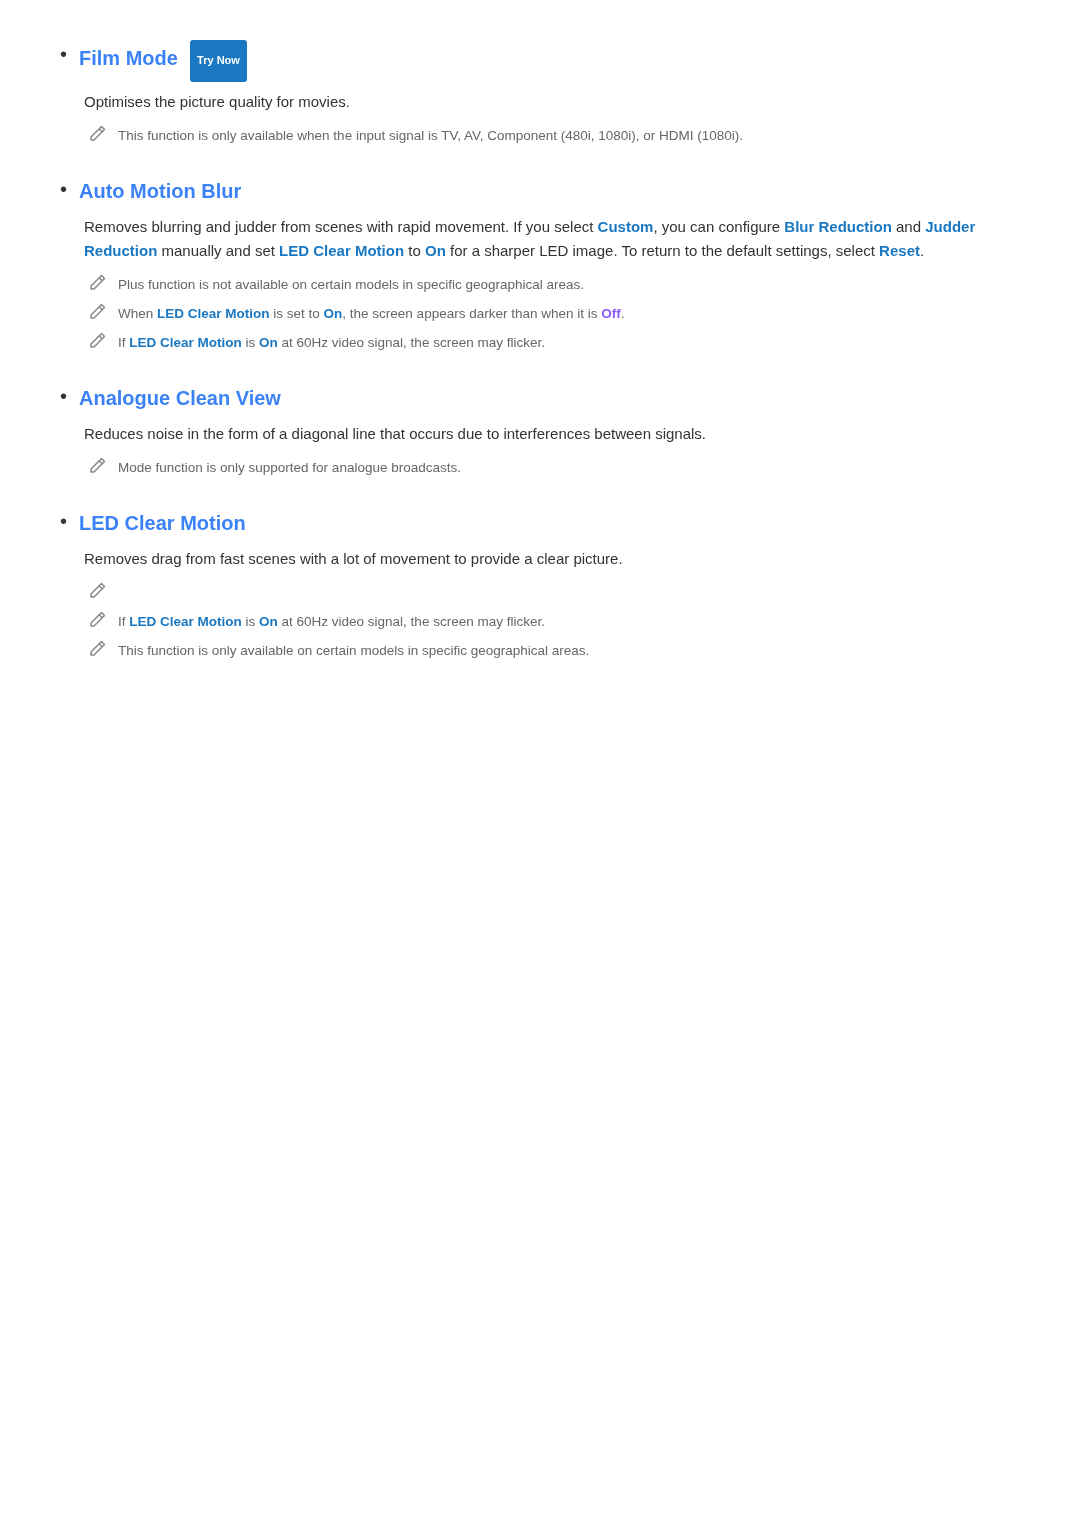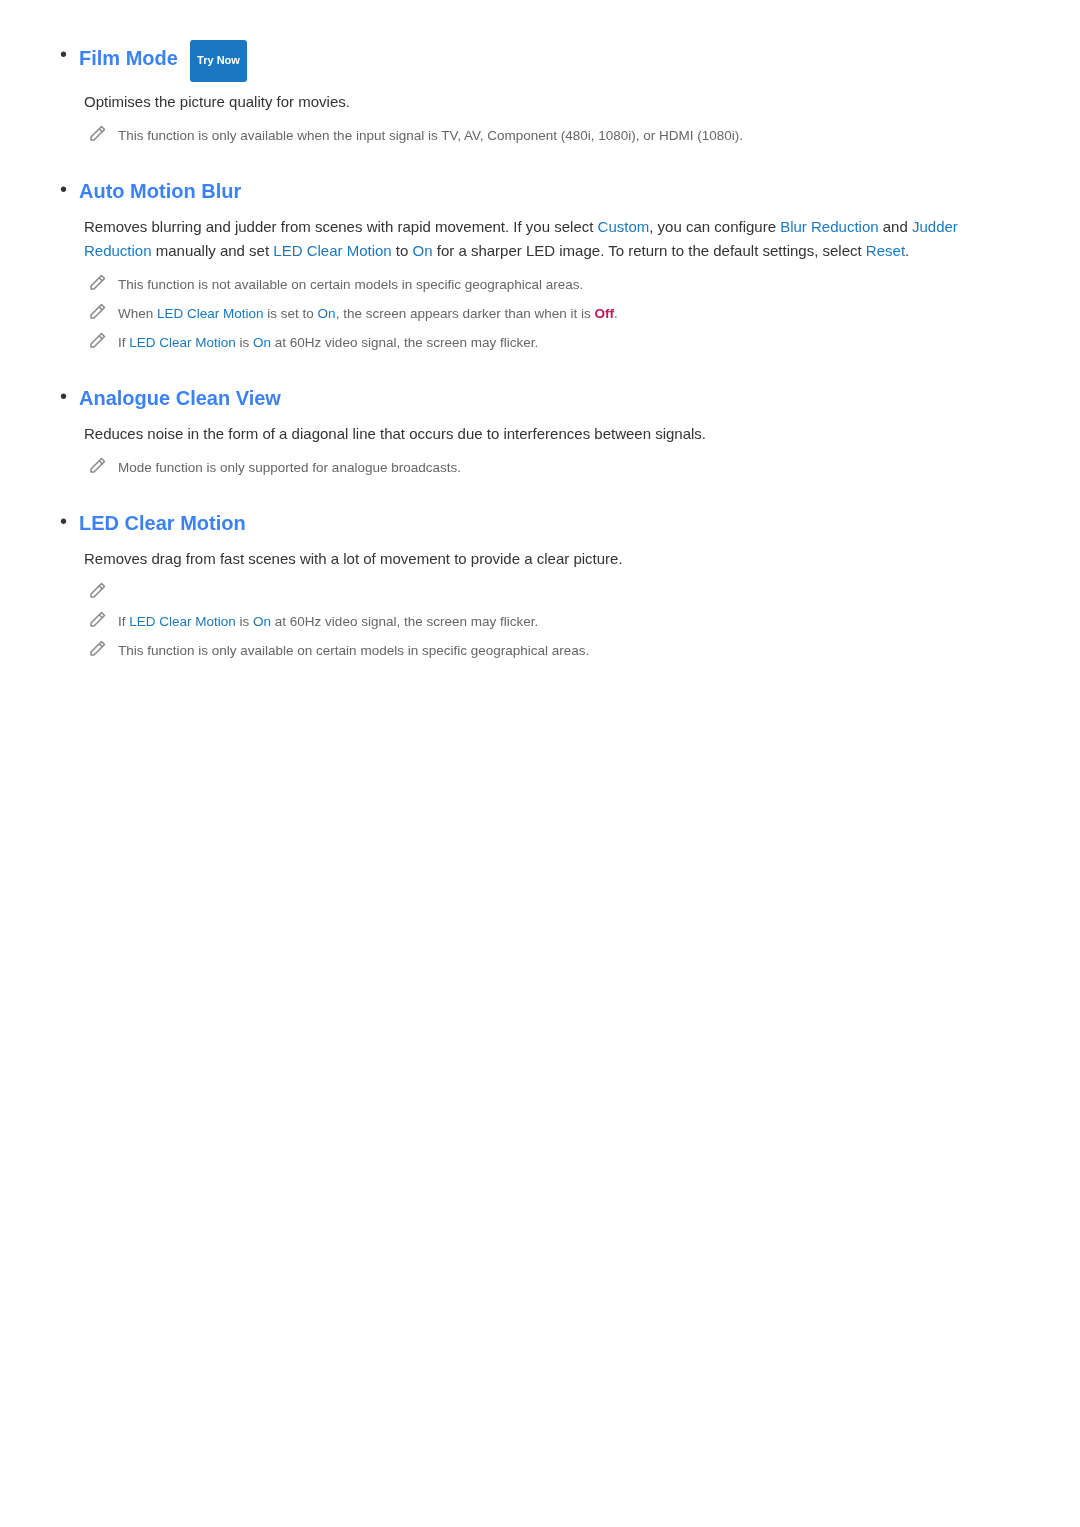--- a/index.html
+++ b/index.html
@@ -85,25 +85,25 @@
       height: 18px;
     }
 
     .note-text {
       font-size: 13.5px;
       color: #666666;
     }
 
     .link {
       color: #1a78c2;
-      font-weight: 400;
+      font-weight: 700;
     }
 
     .link-red {
-      color: #be185d;
+      color: #8b5cf6;
       font-weight: 600;
     }
   </style>
 </head>
 <body>
 
 <div class="section">
   <div class="bullet-item">
     <span class="bullet-dot">•</span>
     <span>
@@ -134,21 +134,21 @@
     <p class="section-desc">
       Removes blurring and judder from scenes with rapid movement. If you select <span class="link">Custom</span>, you can configure <span class="link">Blur Reduction</span> and <span class="link">Judder Reduction</span> manually and set <span class="link">LED Clear Motion</span> to <span class="link">On</span> for a sharper LED image. To return to the default settings, select <span class="link">Reset</span>.
     </p>
     <div class="note-item">
       <span class="note-icon">
         <svg viewBox="0 0 18 18" fill="none" xmlns="http://www.w3.org/2000/svg">
           <path d="M13.5 1.5L16.5 4.5L6 15H3V12L13.5 1.5Z" stroke="#888" stroke-width="1.5" fill="none" stroke-linejoin="round"></path>
           <path d="M11.25 3.75L14.25 6.75" stroke="#888" stroke-width="1.5"></path>
         </svg>
       </span>
-      <span class="note-text">This function is not available on certain models in specific geographical areas.</span>
+      <span class="note-text">Plus function is not available on certain models in specific geographical areas.</span>
     </div>
     <div class="note-item">
       <span class="note-icon">
         <svg viewBox="0 0 18 18" fill="none" xmlns="http://www.w3.org/2000/svg">
           <path d="M13.5 1.5L16.5 4.5L6 15H3V12L13.5 1.5Z" stroke="#888" stroke-width="1.5" fill="none" stroke-linejoin="round"></path>
           <path d="M11.25 3.75L14.25 6.75" stroke="#888" stroke-width="1.5"></path>
         </svg>
       </span>
       <span class="note-text">When <span class="link">LED Clear Motion</span> is set to <span class="link">On</span>, the screen appears darker than when it is <span class="link-red">Off</span>.</span>
     </div>

